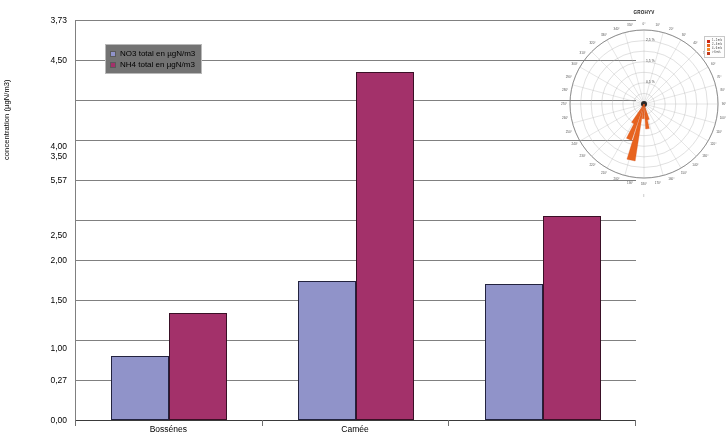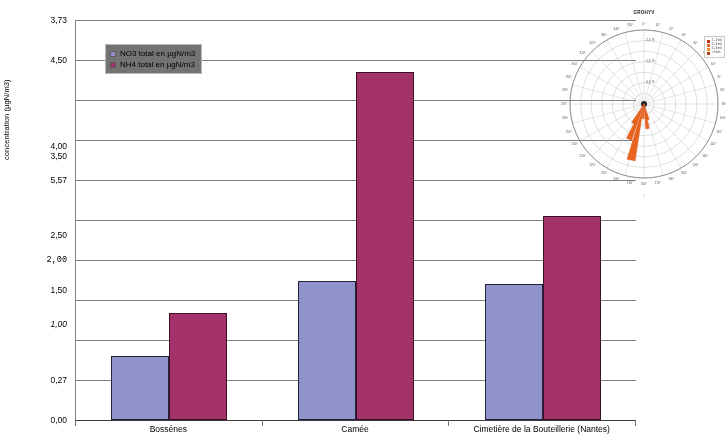--- a/index.html
+++ b/index.html
@@ -139,23 +139,23 @@
 </head>
 <body>
 
 <div id="chart-root">
 
   <div id="y-axis-title">concentration (µgN/m3)</div>
 
   <div id="y-ticks">
       <div class="lbl" style="top: 420px;">0,00</div>
       <div class="lbl" style="top: 380px;">0,27</div>
-      <div class="lbl" style="top: 324px; font-style: italic;">1,00</div>
-      <div class="lbl" style="top: 290px;">1,50</div>
-      <div class="lbl" style="top: 260px; font-family: Liberation Mono, monospace;">2,00</div>
+      <div class="lbl" style="top: 348px;">1,00</div>
+      <div class="lbl" style="top: 300px;">1,50</div>
+      <div class="lbl" style="top: 260px;">2,00</div>
       <div class="lbl" style="top: 212px; margin-top: 23px;">2,50</div>
       <div class="lbl" style="top: 180px;">5,57</div>
       <div class="lbl" style="top: 156px;">3,50</div>
       <div class="lbl" style="top: 100px; margin-top: 46px;">4,00</div>
       <div class="lbl" style="top: 60px; margin-left: 26px;">4,50</div>
       <div class="lbl" style="top: 20px;">3,73</div>
     </div>
 
   <div id="plot-area">
       <div class="gridline axis-base" style="top: 400px;"></div>
@@ -173,21 +173,20 @@
       <div class="bar nh4" title="NH4 total en µgN/m3: 1.34" style="left: 93.3333px; width: 58px; height: 107.2px;"></div>
       <div class="bar no3" title="NO3  total en µgN/m3: 1.74" style="left: 222px; width: 58px; height: 139.2px;"></div>
       <div class="bar nh4" title="NH4 total en µgN/m3: 4.35" style="left: 280px; width: 58px; height: 348px;"></div>
       <div class="bar no3" title="NO3  total en µgN/m3: 1.7" style="left: 408.667px; width: 58px; height: 136px;"></div>
       <div class="bar nh4" title="NH4 total en µgN/m3: 2.55" style="left: 466.667px; width: 58px; height: 204px;"></div>
     </div>
 
   <div id="x-labels">
       <div class="xlbl" style="left: 168.333px;">Bossénes</div>
       <div class="xlbl" style="left: 355px;">Camée</div>
-      <div class="xlbl" style="left: 541.667px;">Cimetière de la Bouteillerie (Nantes)</div>
     </div>
 
   <div id="legend">
       <div class="row">
         <span class="swatch no3"></span>
         <span>NO3  total en µgN/m3</span>
       </div>
       <div class="row">
         <span class="swatch nh4"></span>
         <span>NH4 total en µgN/m3</span>

